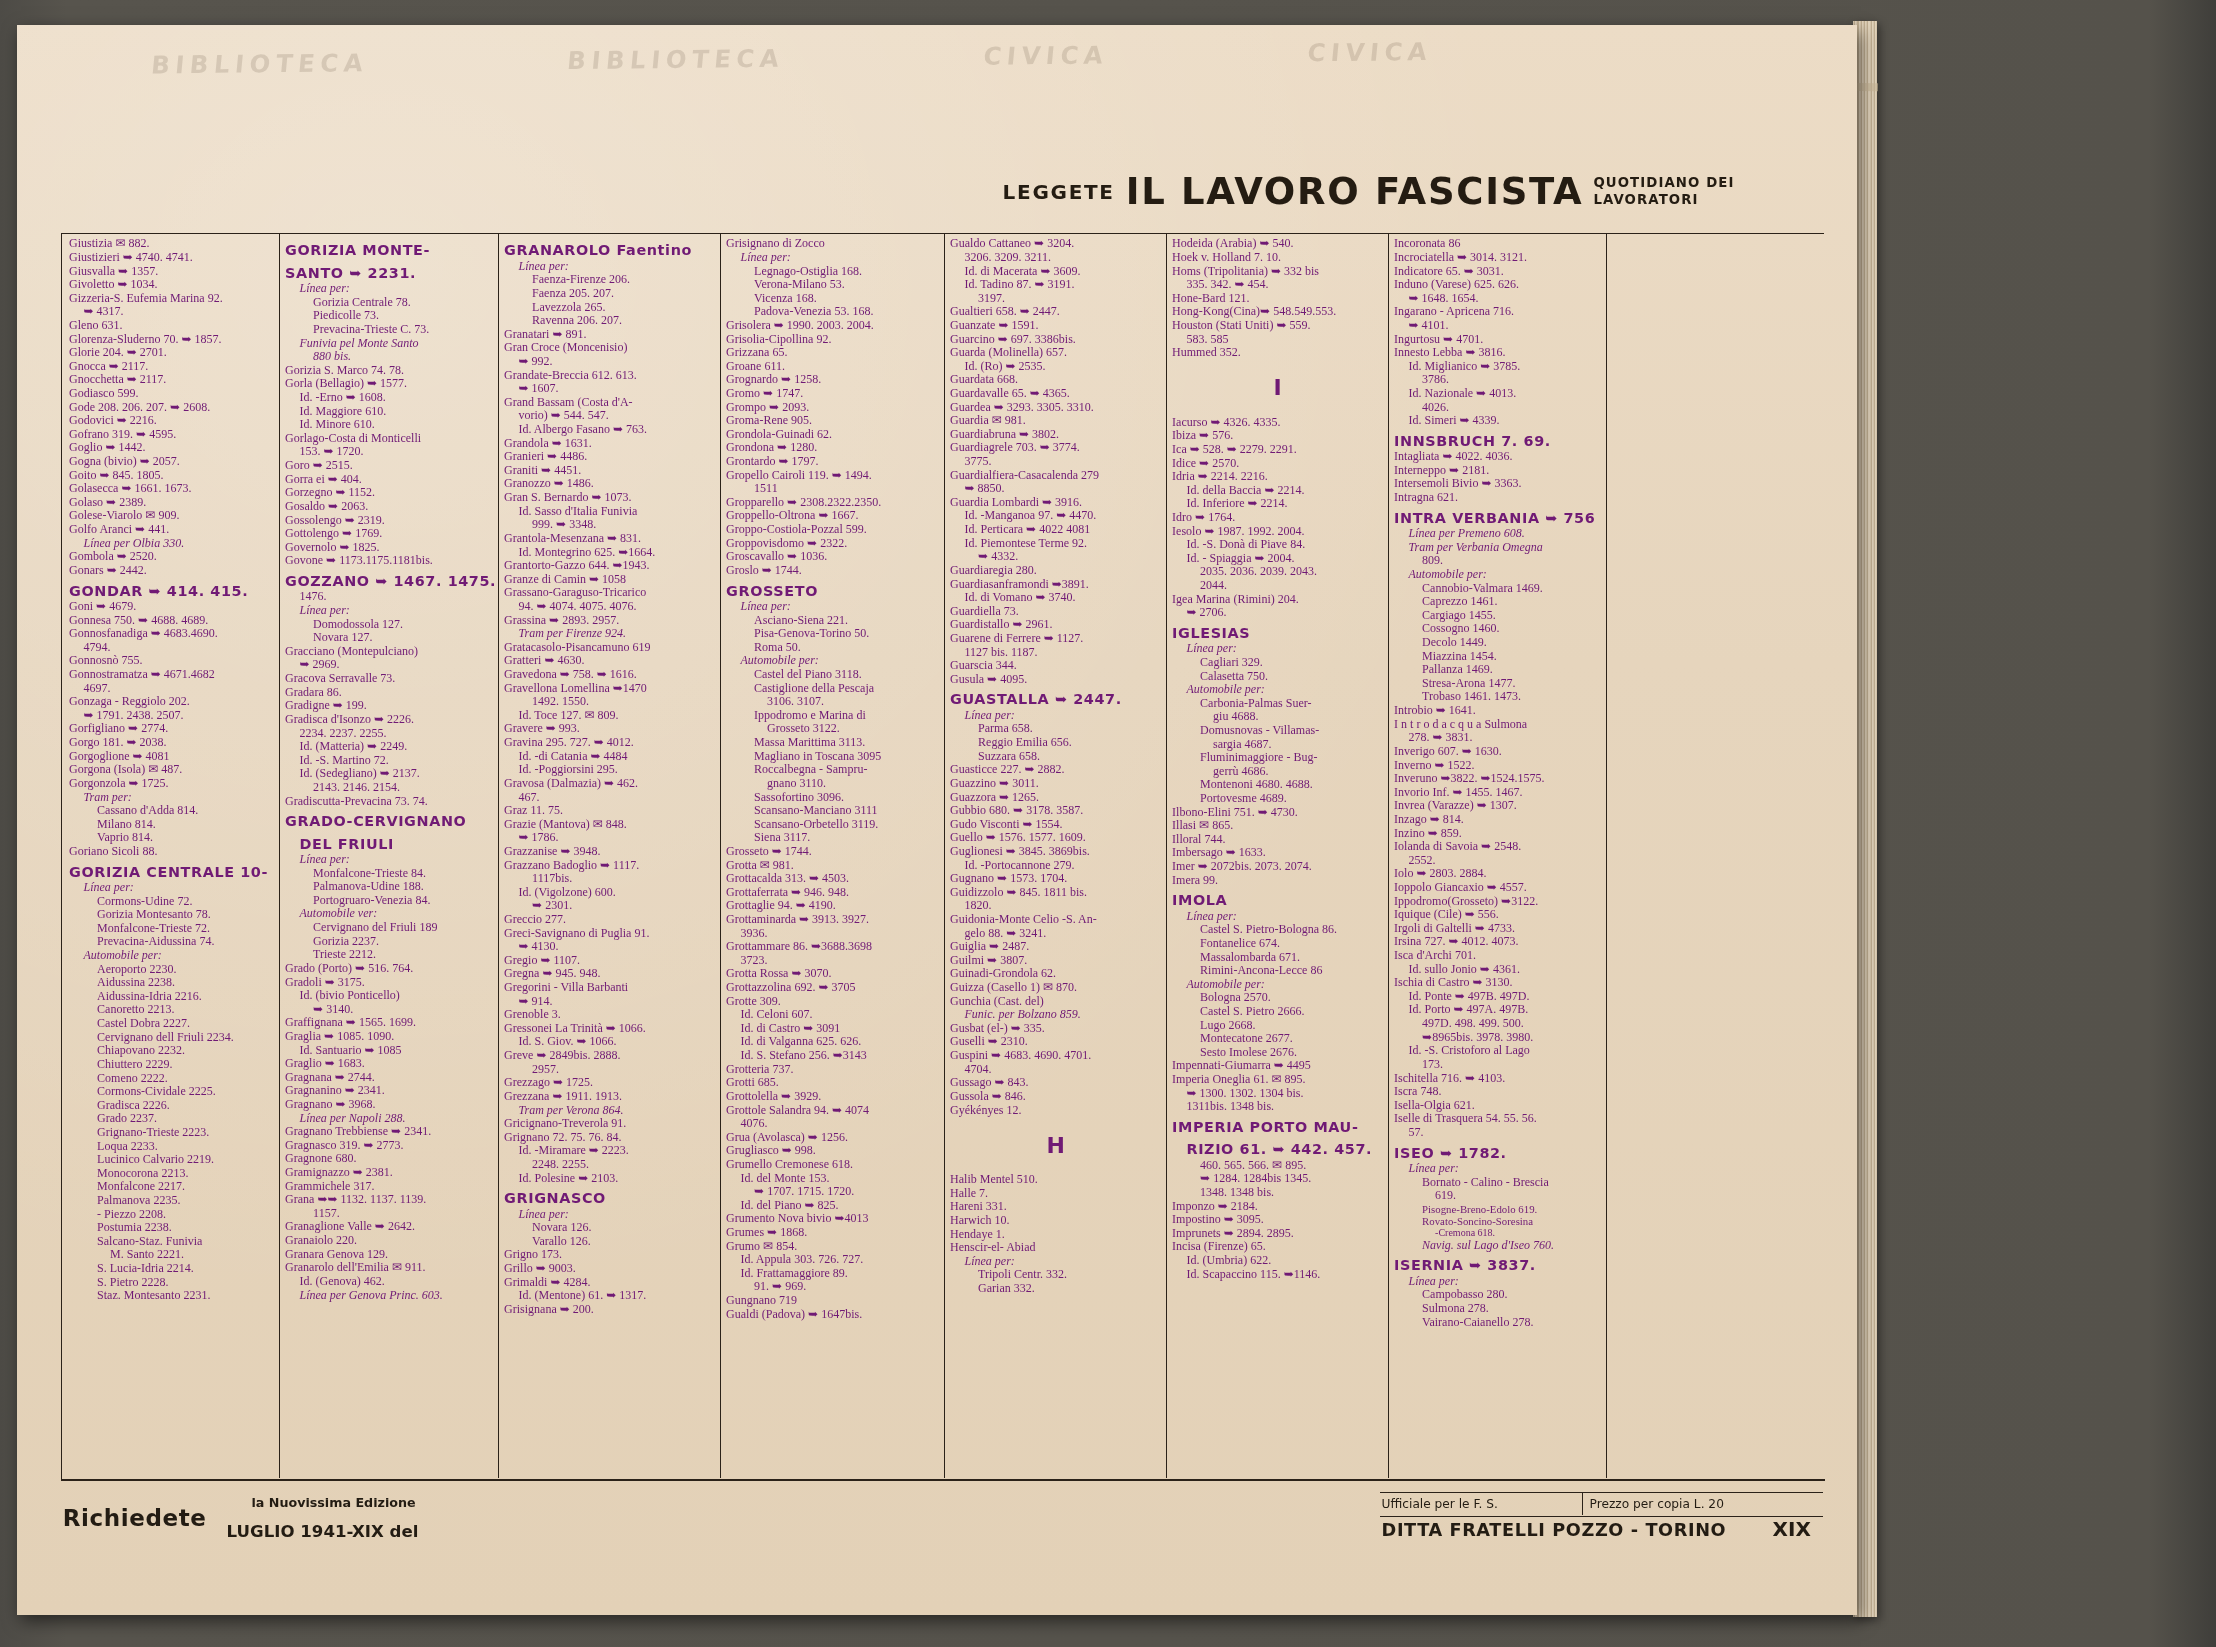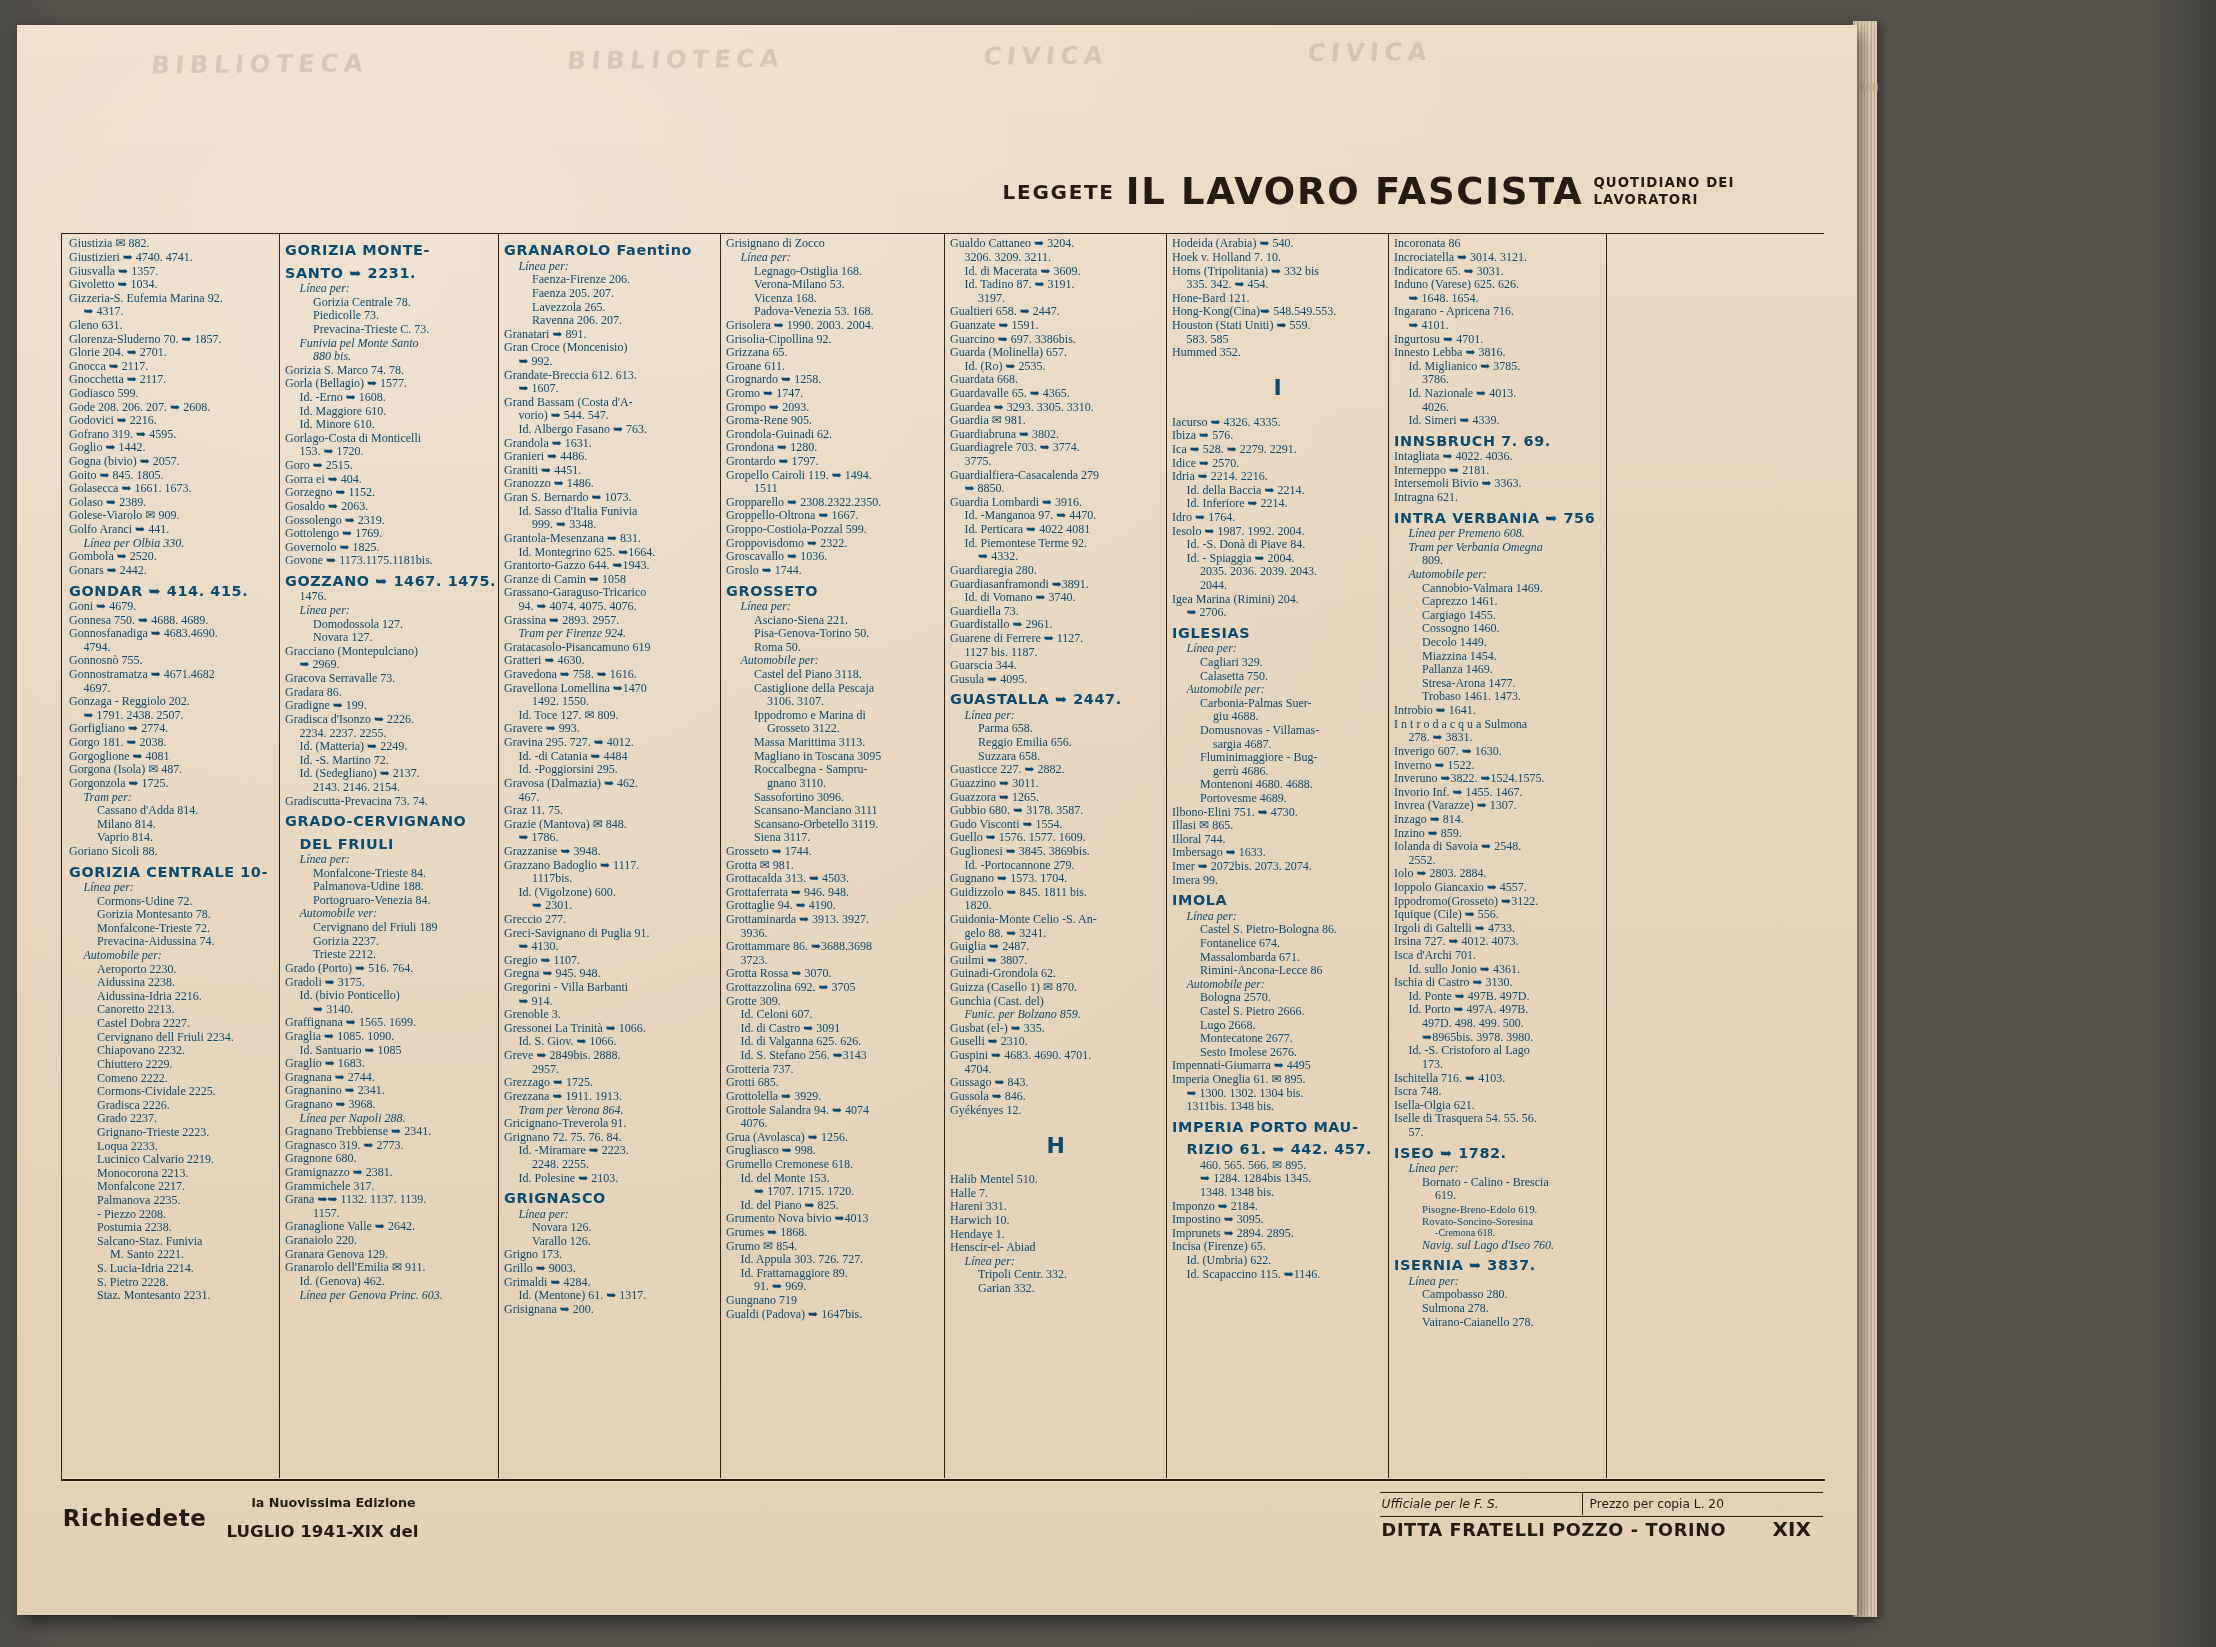--- a/index.html
+++ b/index.html
@@ -148,21 +148,21 @@
     height: 1244px;
     display: flex;
   }
   .col {
     border-right: 1.1px solid #2b2219;
     padding: 3.3px 4.4px 0 5.5px;
     box-sizing: border-box;
     overflow: hidden;
     font-size: 12px;
     line-height: 1.135;
-    color: #0c4a6e;
+    color: #701a75;
   }
   .col:last-child { border-right: 1.1px solid #2b2219; }
   .c1 { width: 216px; }
   .c2 { width: 219px; }
   .c3 { width: 222px; }
   .c4 { width: 224px; }
   .c5 { width: 222px; }
   .c6 { width: 222px; }
   .c7 { width: 218px; }
 
@@ -233,21 +233,20 @@
     font-weight: bold;
     font-size: 20.5px;
     letter-spacing: 0.3px;
     white-space: nowrap;
   }
   .footer .ufficiale {
     position: absolute;
     left: 1321px; top: 8.9px;
     font-family: "DejaVu Sans", sans-serif;
     font-size: 12.2px;
-    font-style: italic;
   }
   .footer .prezzo {
     position: absolute;
     left: 1529px; top: 8.9px;
     font-family: "DejaVu Sans", sans-serif;
     font-size: 12.2px;
   }
   .footer .ditta {
     position: absolute;
     left: 1321px; top: 32px;

